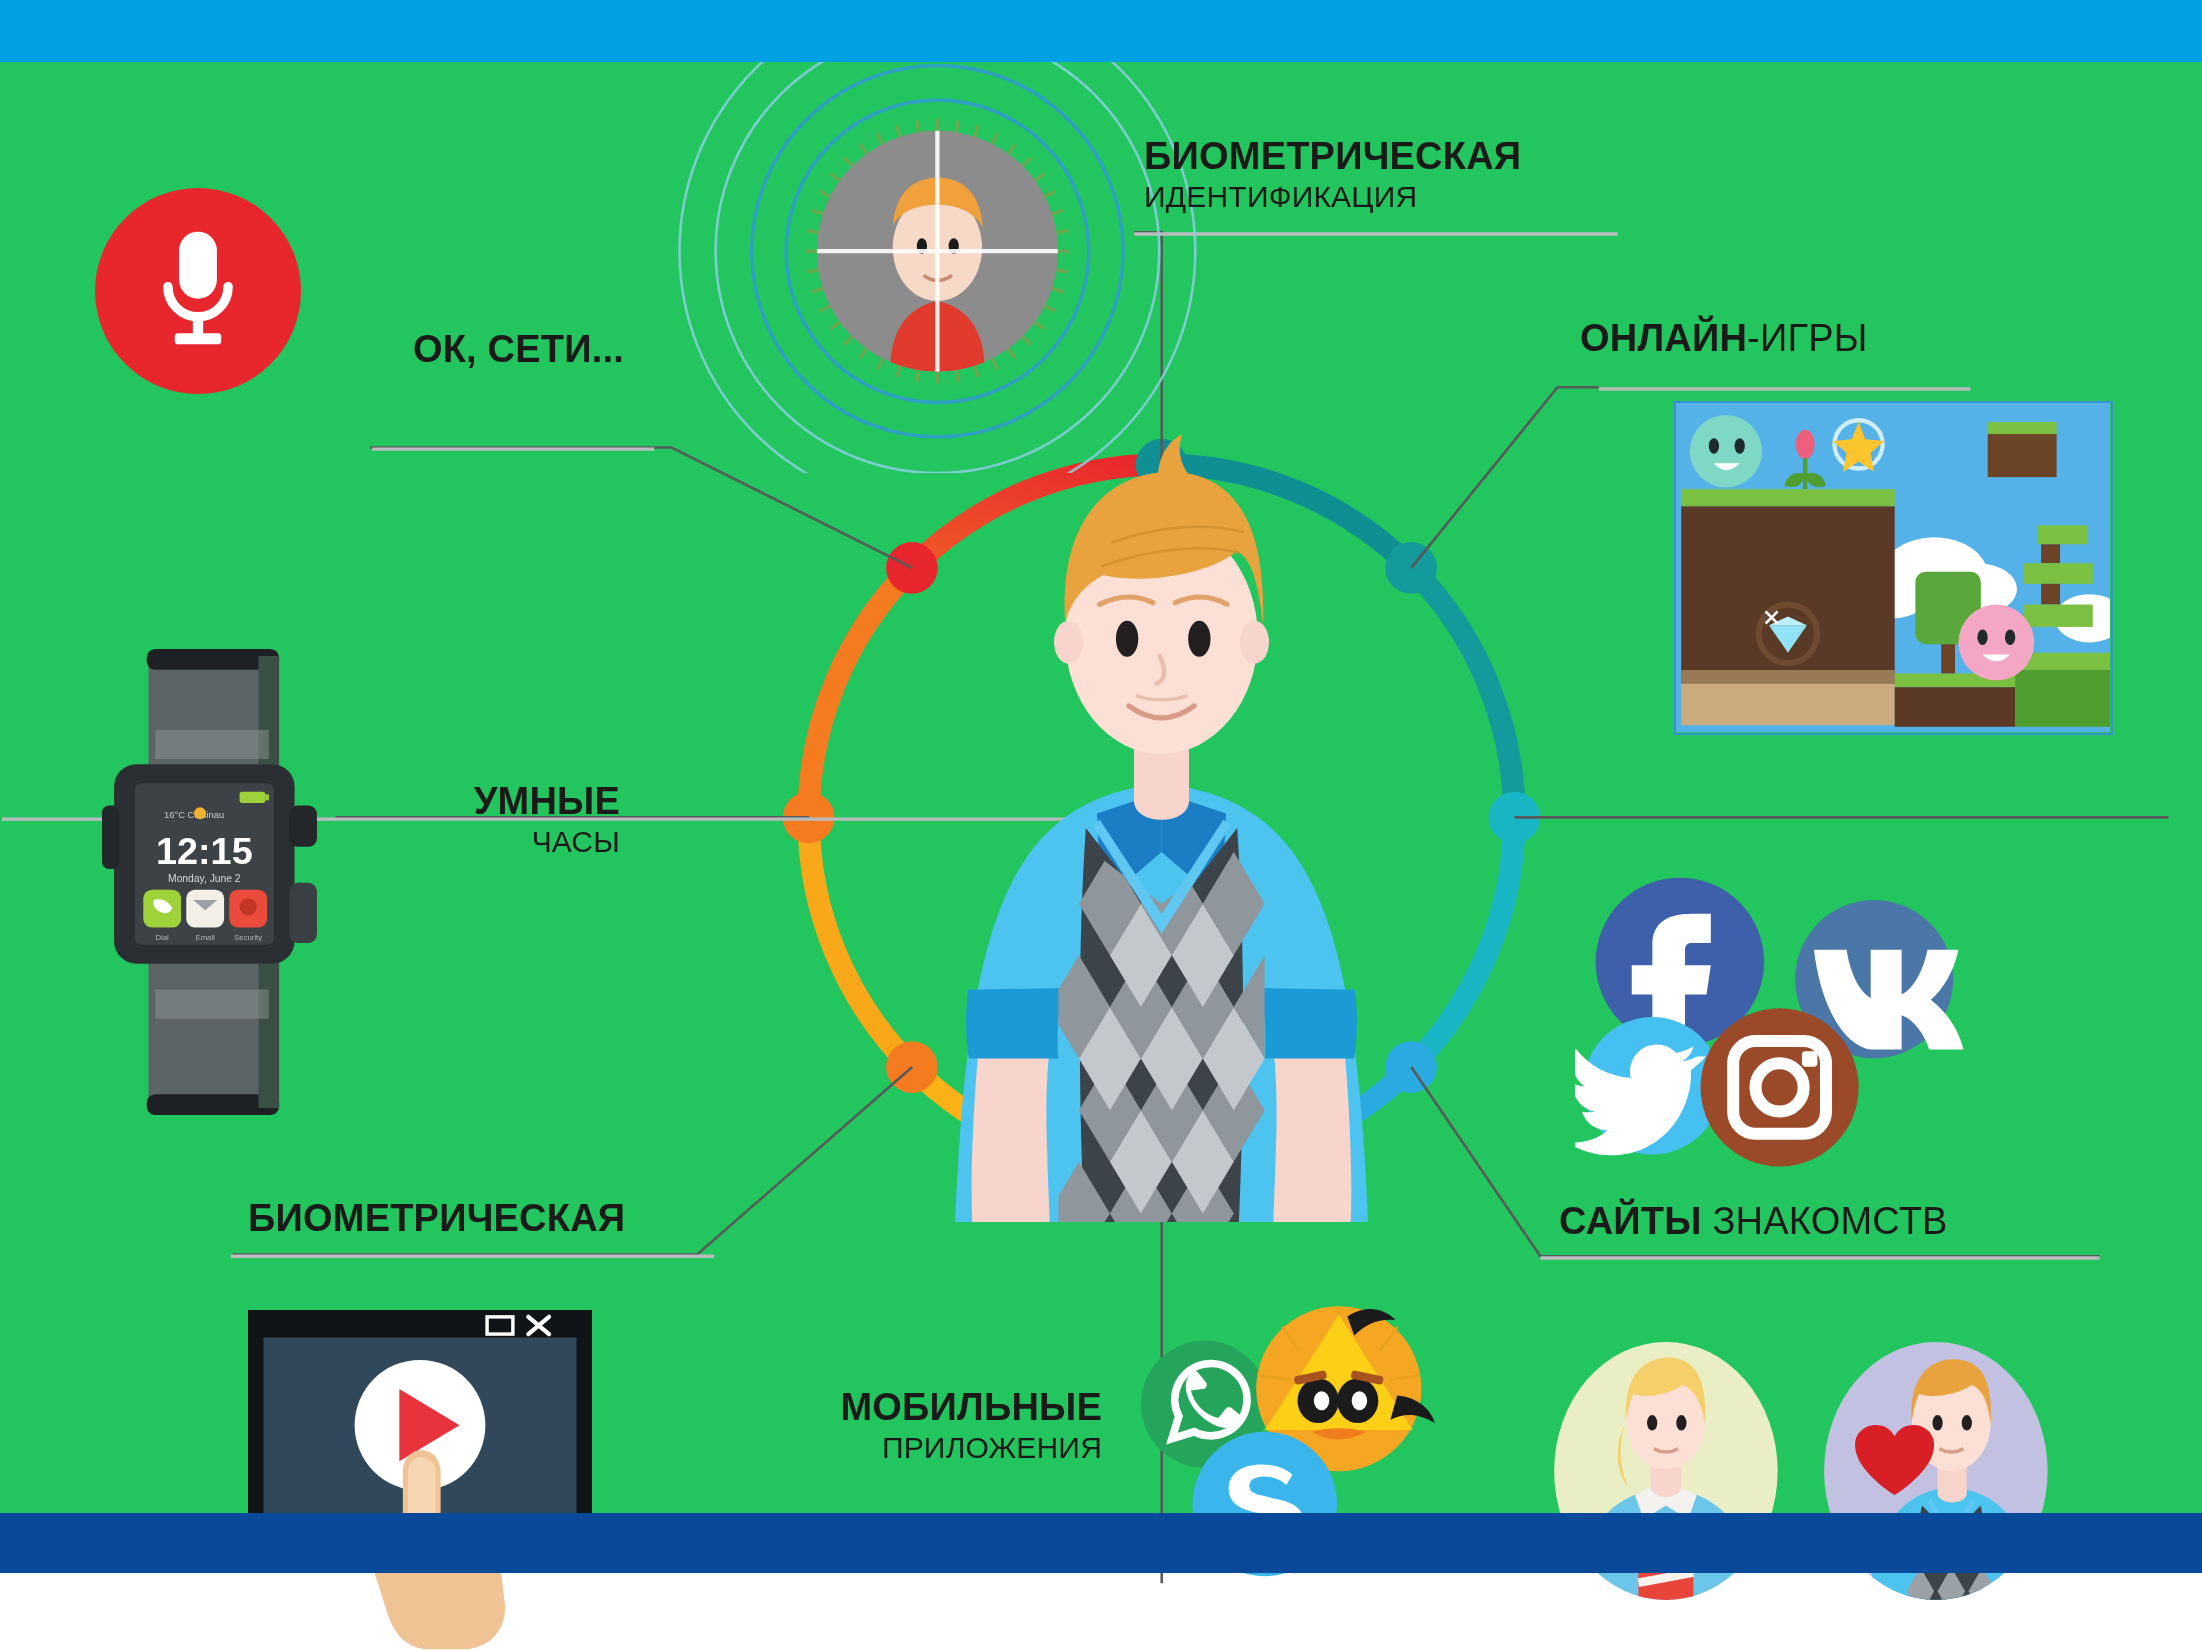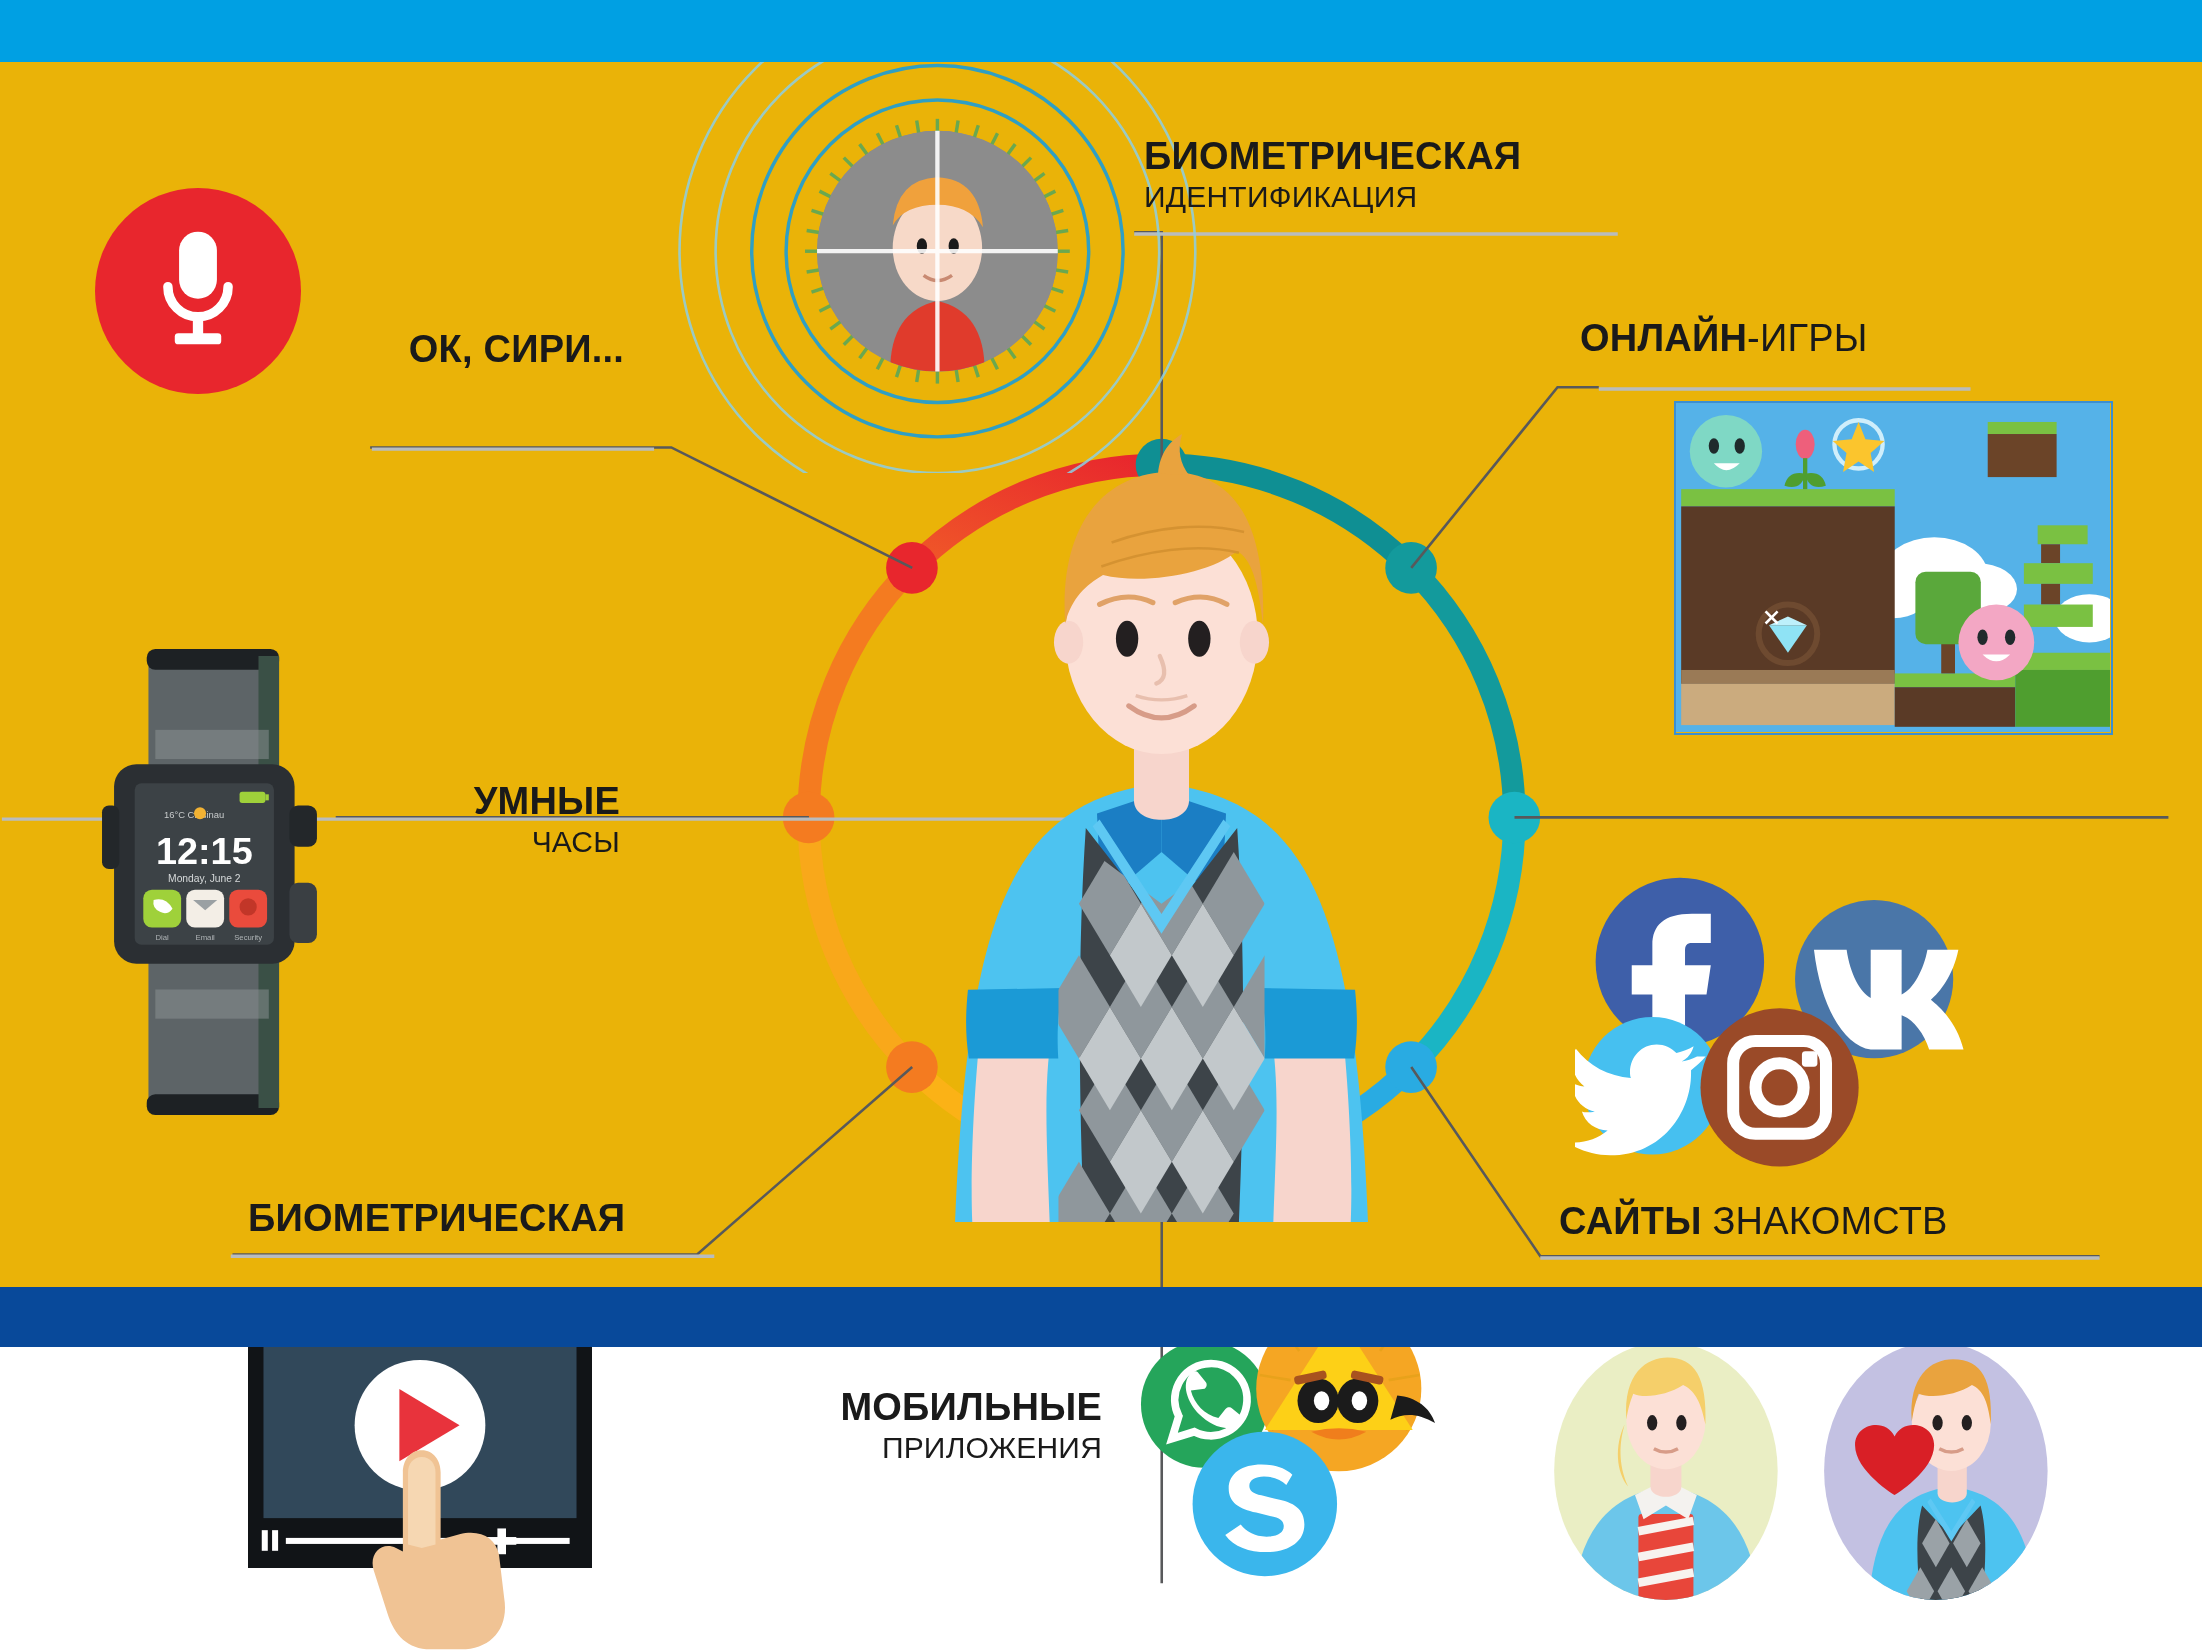--- a/index.html
+++ b/index.html
@@ -1,19 +1,19 @@
 <!DOCTYPE html>
 <html style="font-size:13.8px"><head>
 <meta charset="utf-8">
 <style>
   html,body{margin:0;padding:0;background:#fff;}
   body{width:2203px;height:1652px;position:relative;overflow:hidden;
        font-family:"Liberation Sans","DejaVu Sans",sans-serif;}
 
-  .stage{position:absolute;inset:0;width:2203px;height:1347px;background:#eab308;}
+  .stage{position:absolute;inset:0;width:2203px;height:1573px;background:#22c55e;}
 
   
   .bar-top{position:absolute;left:0;top:0;width:2203px;height:62px;background:#00a0e3;z-index:40;}
   .bar-bottom{position:absolute;left:0;bottom:0;width:2203px;height:60px;background:#08499a;z-index:40;}
 
   
   .ring-wrap{position:absolute;left:757px;top:413px;width:809px;height:809px;z-index:5;}
   .ring-wrap svg{display:block;}
 
   
@@ -295,21 +295,21 @@
       <path d="M290 318 q30 10 60 0" stroke="#e8bfae" stroke-width="4" fill="none"></path>
     </svg>
   </div>
 
   <div class="label two-line lalign" style="left:1144px;top:136px;">
     <div class="l1">БИОМЕТРИЧЕСКАЯ</div>
     <div class="l2">ИДЕНТИФИКАЦИЯ</div>
   </div>
 
   <div class="label two-line ralign" style="left:155px;top:329px;width:469px;">
-    <div class="l1">ОК, СИРИ...</div>
+    <div class="l1">ОК, СЕТИ...</div>
   </div>
 
   <div class="label lalign" style="left:1580px;top:318px;">
     <div class="l1"><span class="b">ОНЛАЙН</span><span class="n">-ИГРЫ</span></div>
   </div>
 
 
   <div class="label lalign" style="left:1559px;top:1201px;">
     <div class="l1"><span class="b">САЙТЫ</span><span class="n"> ЗНАКОМСТВ</span></div>
   </div>

